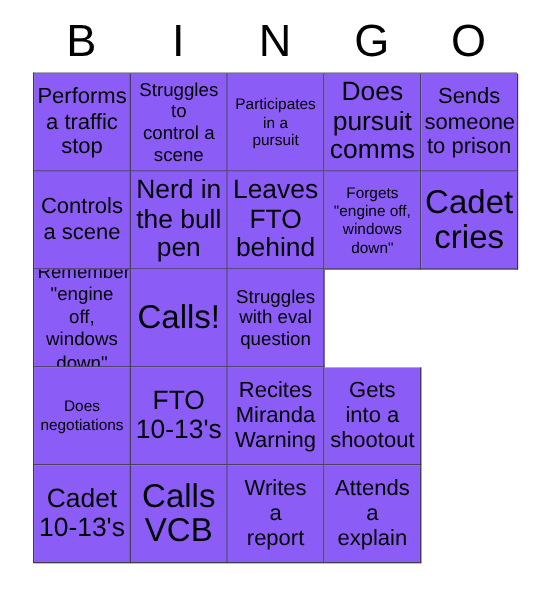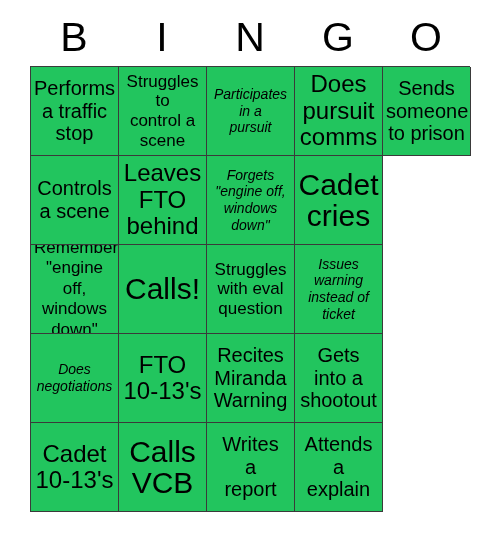--- a/index.html
+++ b/index.html
@@ -40,40 +40,40 @@
   .row{
     display:flex;
     width:440px;
   }
   .cell{
     flex:0 0 88px;
     height:89px;
     box-sizing:border-box;
     border-right:1px solid #3a3a3a;
     border-bottom:1px solid #3a3a3a;
-    background:#22c55e;
+    background:#8b5cf6;
     display:flex;
     align-items:center;
     justify-content:center;
     text-align:center;
     padding:2px 3px;
     overflow:hidden;
   }
   .cell-text{
     display:block;
     width:100%;
     line-height:1.14;
     white-space:pre-line;
   }
   
   .fs-xxl .cell-text{font-size:30px;line-height:1.05;}
   .fs-xl  .cell-text{font-size:24px;line-height:1.1;}
   .fs-lg  .cell-text{font-size:20px;line-height:1.13;}
   .fs-md  .cell-text{font-size:17px;line-height:1.15;}
-  .fs-sm  .cell-text{font-size:14px;line-height:1.18;font-style:italic;}
+  .fs-sm  .cell-text{font-size:14px;line-height:1.18;}
   .fs-xs  .cell-text{font-size:17px;line-height:1.2;}
 </style>
 </head>
 <body>
 
 <div class="card">
 
   <div class="header-row">
     <div class="header-cell">B</div>
     <div class="header-cell">I</div>
@@ -110,20 +110,25 @@
 someone
 to prison</span>
         </div>
       </div>
       <div class="row">
         <div class="cell fs-lg">
           <span class="cell-text">Controls
 a scene</span>
         </div>
         <div class="cell fs-xl">
+          <span class="cell-text">Nerd in
+the bull
+pen</span>
+        </div>
+        <div class="cell fs-xl">
           <span class="cell-text">Leaves
 FTO
 behind</span>
         </div>
         <div class="cell fs-sm">
           <span class="cell-text">Forgets
 "engine off,
 windows
 down"</span>
         </div>
@@ -140,26 +145,20 @@
 down"</span>
         </div>
         <div class="cell fs-xxl">
           <span class="cell-text">Calls!</span>
         </div>
         <div class="cell fs-md">
           <span class="cell-text">Struggles
 with eval
 question</span>
         </div>
-        <div class="cell fs-sm">
-          <span class="cell-text">Issues
-warning
-instead of
-ticket</span>
-        </div>
       </div>
       <div class="row">
         <div class="cell fs-sm">
           <span class="cell-text">Does
 negotiations</span>
         </div>
         <div class="cell fs-xl">
           <span class="cell-text">FTO
 10-13's</span>
         </div>

